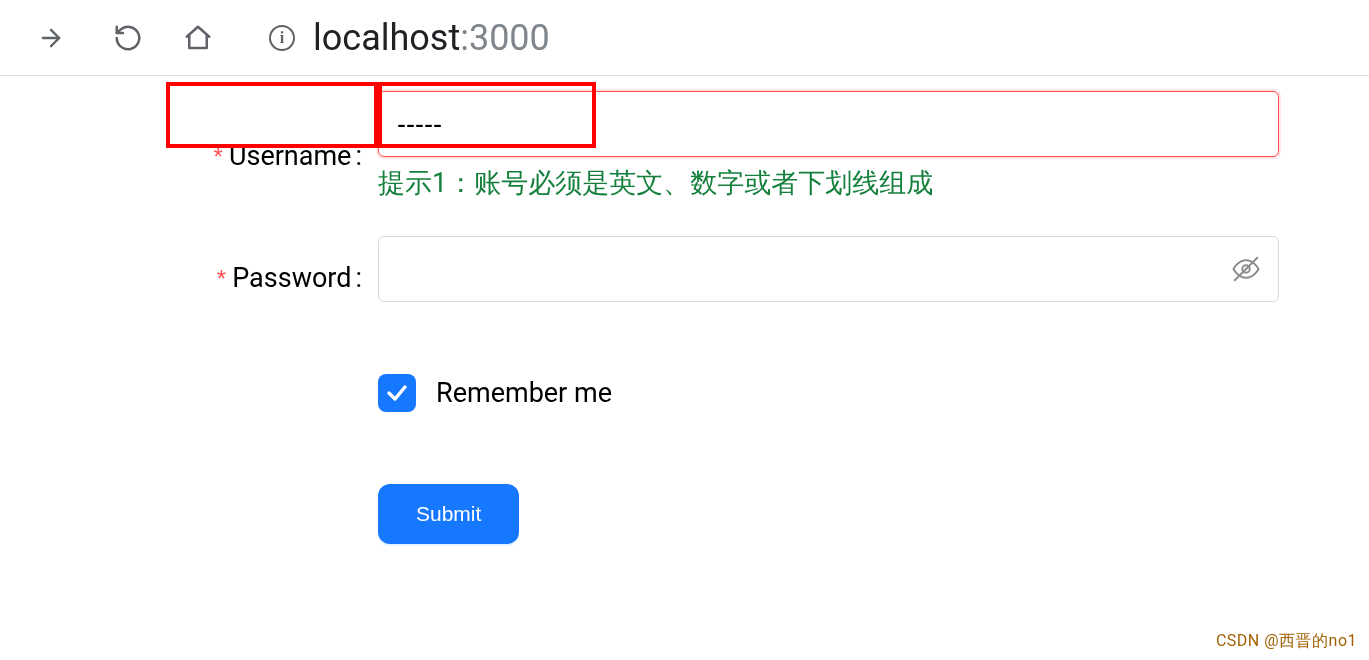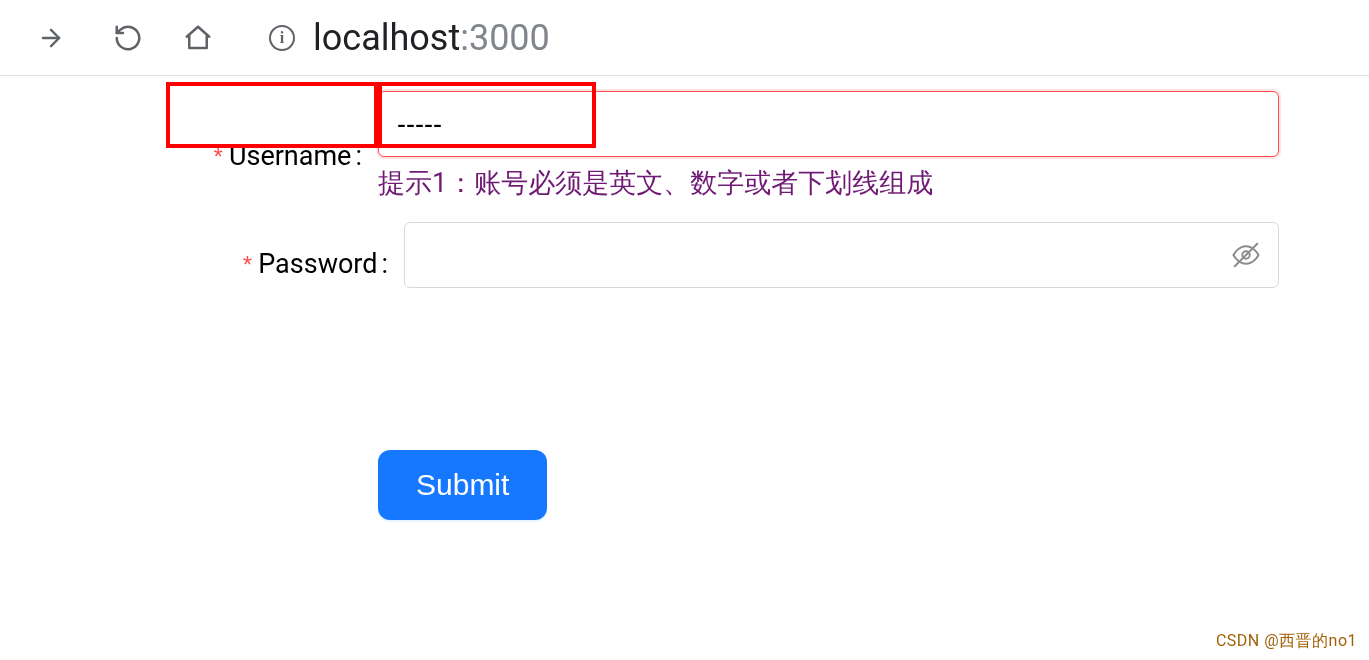--- a/index.html
+++ b/index.html
@@ -112,21 +112,21 @@
       font-size: 27px;
       color: #000;
       outline: none;
       transition: all .2s;
     }
     .text-input.error {
       border-color: #ff4d4f;
       box-shadow: 0 0 0 2px rgba(255,77,79,.15);
     }
     .error-msg {
-      color: #701a75;
+      color: #15803d;
       font-size: 27px;
       margin-top: 6px;
       line-height: 1.5;
     }
     
     .password-wrap {
       position: relative;
       width: 100%;
     }
     .password-wrap .text-input {
@@ -140,21 +140,21 @@
       color: #8c8c8c;
       cursor: pointer;
       width: 30px;
       height: 30px;
       display: flex;
       align-items: center;
       justify-content: center;
     }
     
     .row-username { margin-top: 5px; }
-    .row-password { margin-top: 18px; padding-left: 26px; }
+    .row-password { margin-top: 32px; }
     .row-remember { margin-top: 72px; }
     .row-submit   { margin-top: 72px; }
     
     .checkbox-wrap {
       display: flex;
       align-items: center;
       gap: 20px;
       font-size: 27px;
       cursor: pointer;
     }
@@ -168,21 +168,21 @@
       justify-content: center;
       color: #fff;
     }
     
     .submit-btn {
       background: #1677ff;
       color: #fff;
       border: none;
       border-radius: 12px;
       padding: 18px 38px;
-      font-size: 30px;
+      font-size: 21px;
       cursor: pointer;
       box-shadow: 0 2px 0 rgba(5,145,255,.1);
     }
     
     
     .highlight-box {
       position: absolute;
       border: 4px solid #ff0000;
       pointer-events: none;
     }
@@ -263,20 +263,30 @@
             <circle cx="12" cy="12" r="3"></circle>
             <line x1="3" y1="21" x2="21" y2="3"></line>
           </svg>
         </span>
       </div>
     </div>
   </div>
 
   <div class="form-row row-remember">
     <div class="label-cell"></div>
+    <div class="input-cell">
+      <label class="checkbox-wrap">
+        <span class="checkbox">
+          <svg width="24" height="24" viewBox="0 0 24 24" fill="none" stroke="currentColor" stroke-width="3.5" stroke-linecap="round" stroke-linejoin="round">
+              <polyline points="4 12 10 18 20 6"></polyline>
+            </svg>
+        </span>
+        <span>Remember me</span>
+      </label>
+    </div>
   </div>
 
   <div class="form-row row-submit">
     <div class="label-cell"></div>
     <div class="input-cell">
       <button class="submit-btn">Submit</button>
     </div>
   </div>
 
 </div>

